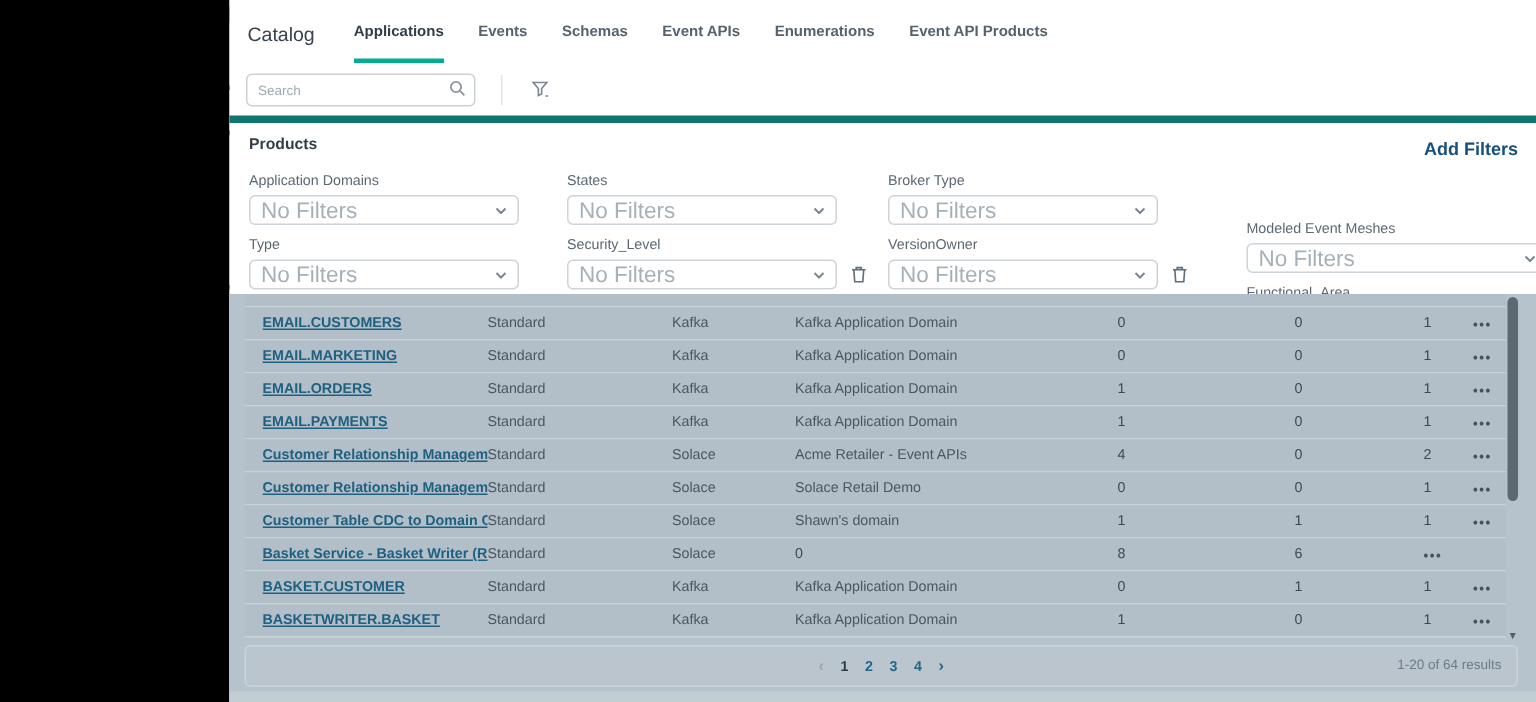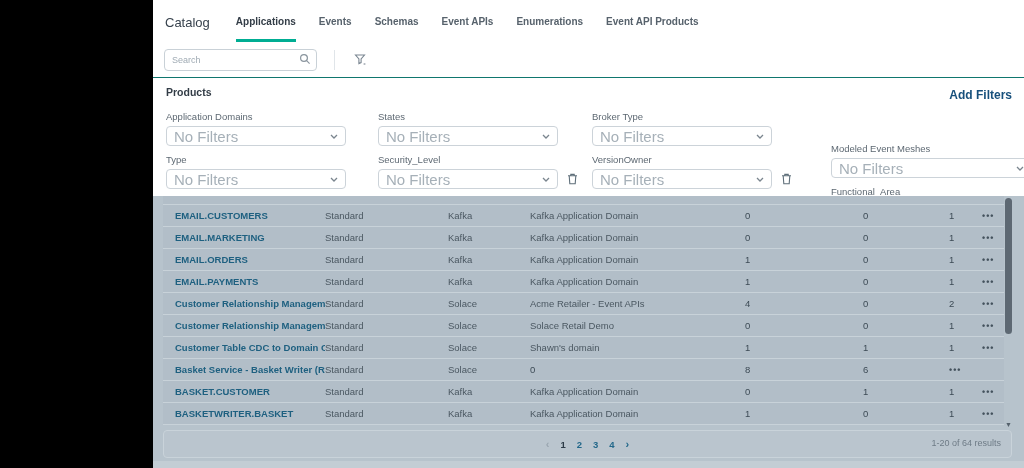--- a/index.html
+++ b/index.html
@@ -18,21 +18,21 @@
   .mk-br-bot{left:150px;top:190px;width:14px;height:3px;}
   
   .content{position:absolute;left:153px;top:0;width:871px;height:468px;background:#fff;}
   
   .title-row{height:42px;display:flex;align-items:stretch;padding-left:12px;}
   .page-title{align-self:center;font-size:13px;color:#37424d;margin-right:26px;padding-top:2px;}
   .tab{display:flex;align-items:center;margin-right:23px;border-bottom:3px solid transparent;
        font-size:10px;font-weight:700;color:#57626c;cursor:pointer;padding-top:3px;}
   .tab.active{color:#333d47;border-bottom-color:var(--accent);}
   
-  .search-row{height:35px;display:flex;align-items:center;padding-left:11px;border-bottom:1px solid #0f766e;}
+  .search-row{height:35px;display:flex;align-items:center;padding-left:11px;border-bottom:5px solid #0f766e;}
   .search-box{position:relative;width:151px;height:20px;border:1px solid #c9d1d7;border-radius:4px;background:#fff;}
   .search-box input{position:absolute;inset:0;border:0;outline:none;background:transparent;
        font-family:"Liberation Sans",sans-serif;font-size:9px;color:#3a4750;padding:0 22px 0 7px;}
   .search-box input::placeholder{color:#a0abb4;}
   .search-glass{position:absolute;right:5px;top:3px;}
   .vdivider{width:1px;height:20px;background:#e0e5e9;margin:0 17px;}
   .funnel-btn{width:16px;height:16px;display:flex;align-items:center;justify-content:center;cursor:pointer;}
   
   .filters-panel{position:relative;height:118px;}
   .filters-heading{position:absolute;left:13px;top:8px;font-size:10.5px;font-weight:700;color:#333d47;}
@@ -46,21 +46,21 @@
       display:flex;align-items:center;justify-content:space-between;padding:0 7px;cursor:pointer;}
   .c1 .dd{flex-basis:164px;} .c4.r1 .dd{flex-basis:185px;}
   .dd-value{font-size:15px;color:#a6b0b8;}
   .trash{margin-left:9px;cursor:pointer;display:flex;align-items:center;}
   
   .table-area{position:absolute;left:0;right:0;top:196px;bottom:0;background:var(--dim-bg);}
   .thead-strip{margin:0 20px 0 10px;height:8px;background:var(--row-bg);border-bottom:1px solid var(--row-line);}
   .trow{margin:0 20px 0 10px;height:22px;border-bottom:1px solid var(--row-line);background:var(--row-bg);
         display:grid;grid-template-columns:150px 123px 82px 215px 118px 86px 33px auto;
         align-items:center;padding-left:12px;box-sizing:border-box;font-size:9.5px;cursor:default;}
-  .cell-name{font-weight:700;color:var(--link);white-space:nowrap;overflow:hidden;cursor:pointer;}
+  .cell-name{font-weight:700;color:var(--link);white-space:nowrap;overflow:hidden;cursor:pointer;text-decoration:underline;}
   .cell-plain{color:#4a5761;}
   .cell-num{color:#3c4a55;}
   .cell-menu{color:#44525d;font-weight:700;font-size:9px;letter-spacing:1px;cursor:pointer;}
   
   .scrollbar{position:absolute;left:851px;top:2px;width:9px;height:236px;}
   .sb-thumb{position:absolute;left:1px;top:0;width:7px;height:136px;background:#5d6873;border-radius:4px;}
   .sb-arrow{position:absolute;left:0;top:222px;width:9px;text-align:center;font-size:7px;color:#55616c;line-height:9px;}
   
   .page-bar{position:absolute;left:10px;right:12px;top:234px;height:26px;background:#bac5ce;
             border:1px solid #c9d3da;border-radius:4px;display:flex;align-items:center;justify-content:center;}

